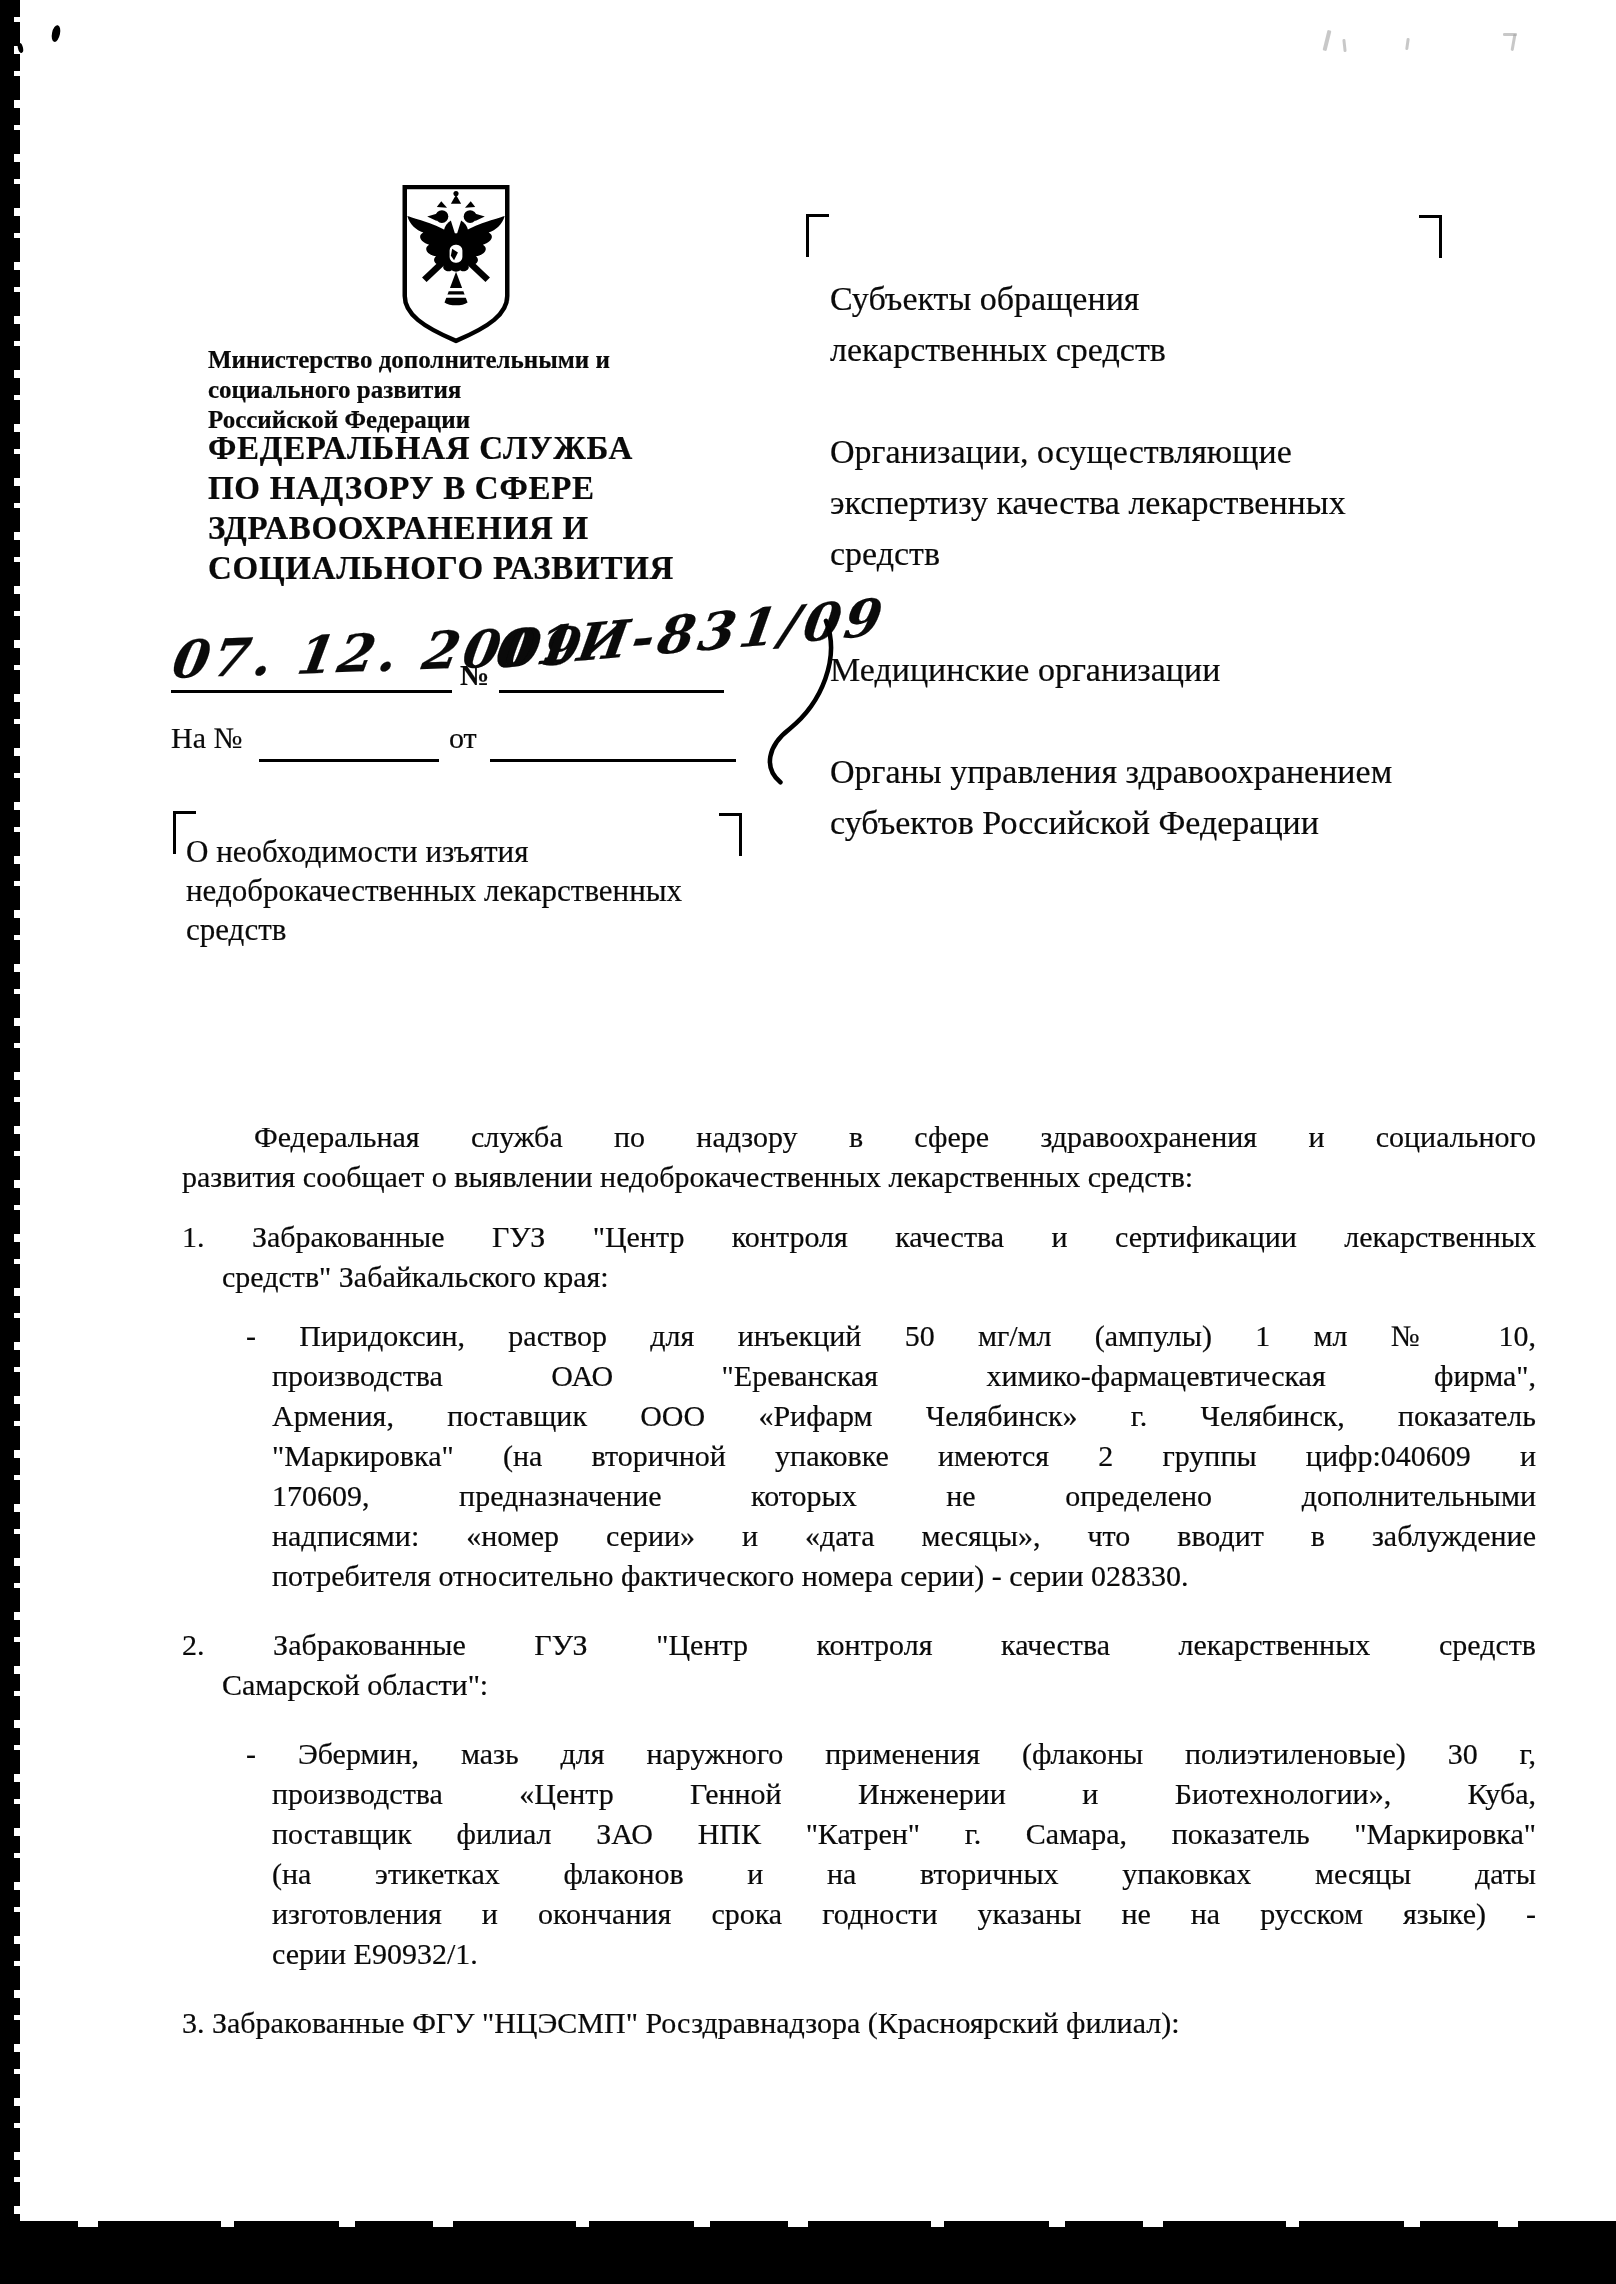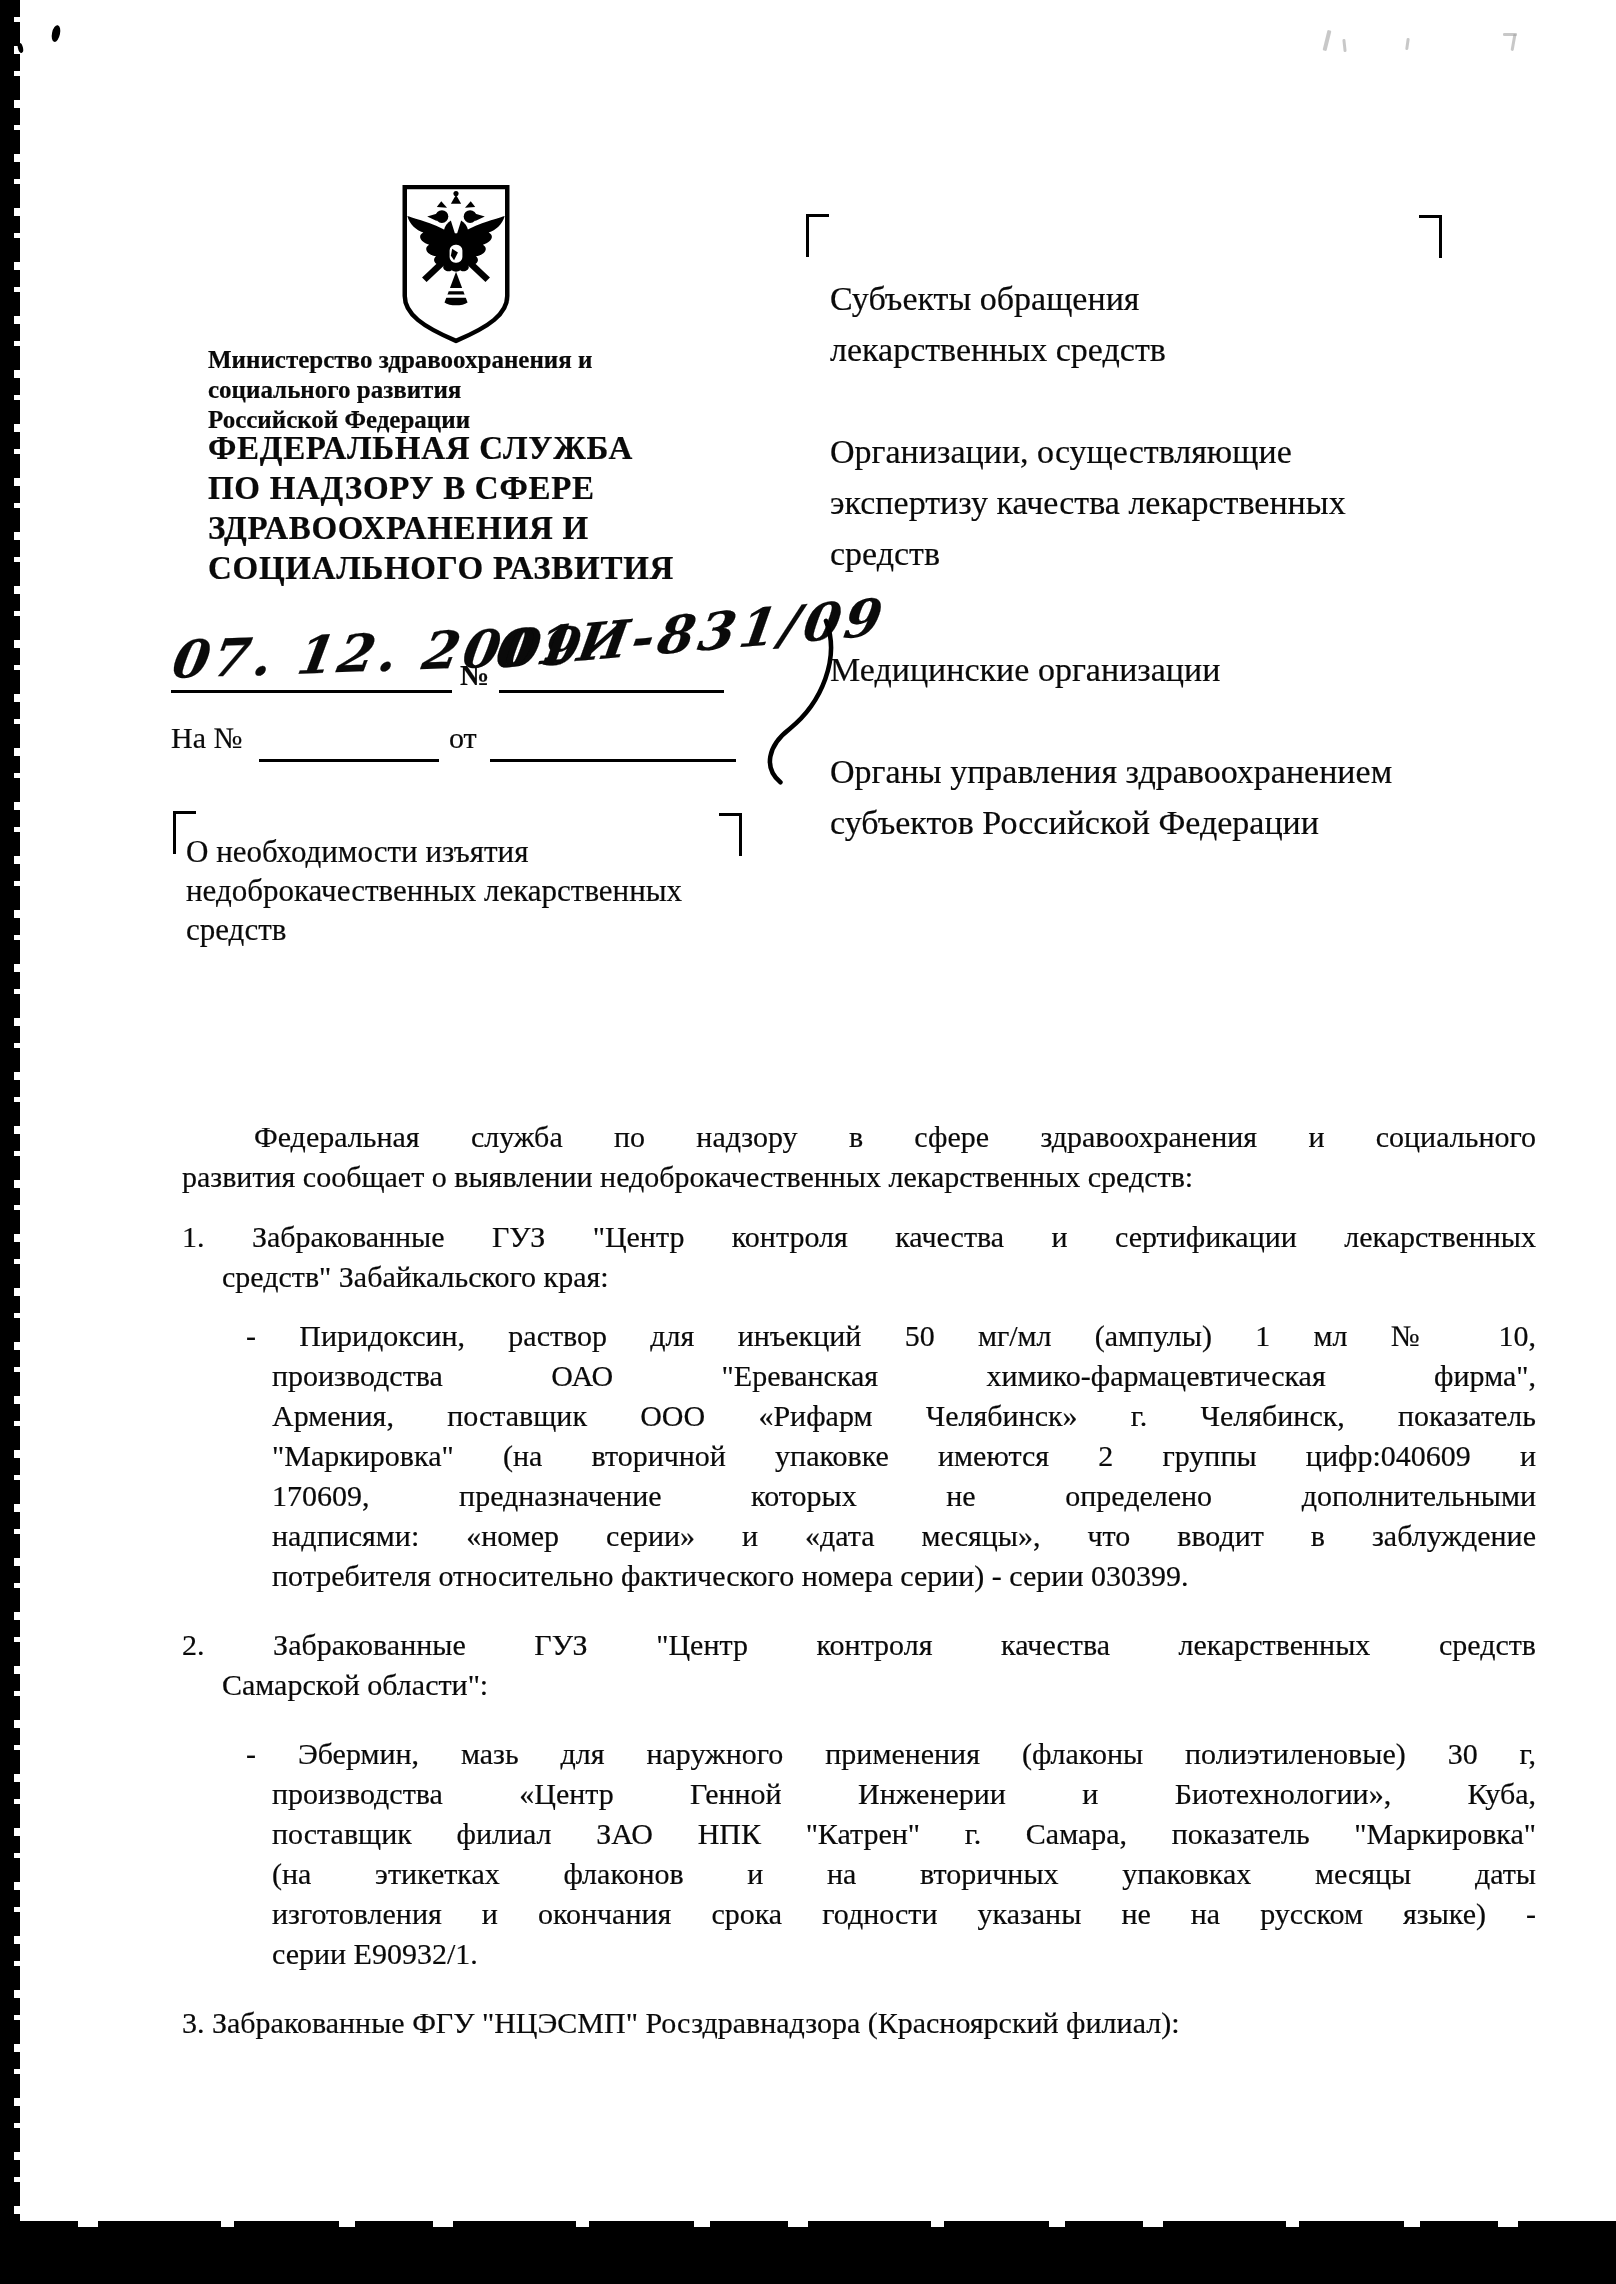--- a/index.html
+++ b/index.html
@@ -116,21 +116,21 @@
         <ellipse cx="90" cy="110" rx="18" ry="30"></ellipse>
         <path d="M90 140 L72 188 C80 194 100 194 108 188 Z"></path>
         <path d="M78 168 h24 M74 178 h32" stroke="#fff" stroke-width="5"></path>
         <rect x="78" y="96" width="24" height="32" rx="11" fill="#fff" stroke="#000" stroke-width="4"></rect>
         <path d="M84 104 l9 6 -6 12 -5 -7 Z"></path>
       </g>
     </svg>
   </div>
 
   <div class="abs ministry plain">
-      <div class="ln">Министерство здравоохранения и</div>
+      <div class="ln">Министерство дополнительными и</div>
       <div class="ln">социального развития</div>
       <div class="ln">Российской Федерации</div>
     </div>
   <div class="abs service plain">
       <div class="ln">ФЕДЕРАЛЬНАЯ СЛУЖБА</div>
       <div class="ln">ПО НАДЗОРУ В СФЕРЕ</div>
       <div class="ln">ЗДРАВООХРАНЕНИЯ И</div>
       <div class="ln">СОЦИАЛЬНОГО РАЗВИТИЯ</div>
     </div>
 
@@ -190,21 +190,21 @@
         <div class="ln">1. Забракованные ГУЗ "Центр контроля качества и сертификации лекарственных</div>
         <div class="ln">средств" Забайкальского края:</div>
       </div>
     <div class="par bullet m30">
         <div class="ln">- Пиридоксин, раствор для инъекций 50 мг/мл (ампулы) 1 мл № 10,</div>
         <div class="ln">производства ОАО "Ереванская химико-фармацевтическая фирма",</div>
         <div class="ln">Армения, поставщик ООО «Рифарм Челябинск» г. Челябинск, показатель</div>
         <div class="ln">"Маркировка" (на вторичной упаковке имеются 2 группы цифр:040609 и</div>
         <div class="ln">170609, предназначение которых не определено дополнительными</div>
         <div class="ln">надписями: «номер серии» и «дата месяцы», что вводит в заблуждение</div>
-        <div class="ln">потребителя относительно фактического номера серии) - серии 030399.</div>
+        <div class="ln">потребителя относительно фактического номера серии) - серии 028330.</div>
       </div>
     <div class="par item m44">
         <div class="ln">2. Забракованные ГУЗ "Центр контроля качества лекарственных средств</div>
         <div class="ln">Самарской области":</div>
       </div>
     <div class="par bullet m44">
         <div class="ln">- Эбермин, мазь для наружного применения (флаконы полиэтиленовые) 30 г,</div>
         <div class="ln">производства «Центр Генной Инженерии и Биотехнологии», Куба,</div>
         <div class="ln">поставщик филиал ЗАО НПК "Катрен" г. Самара, показатель "Маркировка"</div>
         <div class="ln">(на этикетках флаконов и на вторичных упаковках месяцы даты</div>

